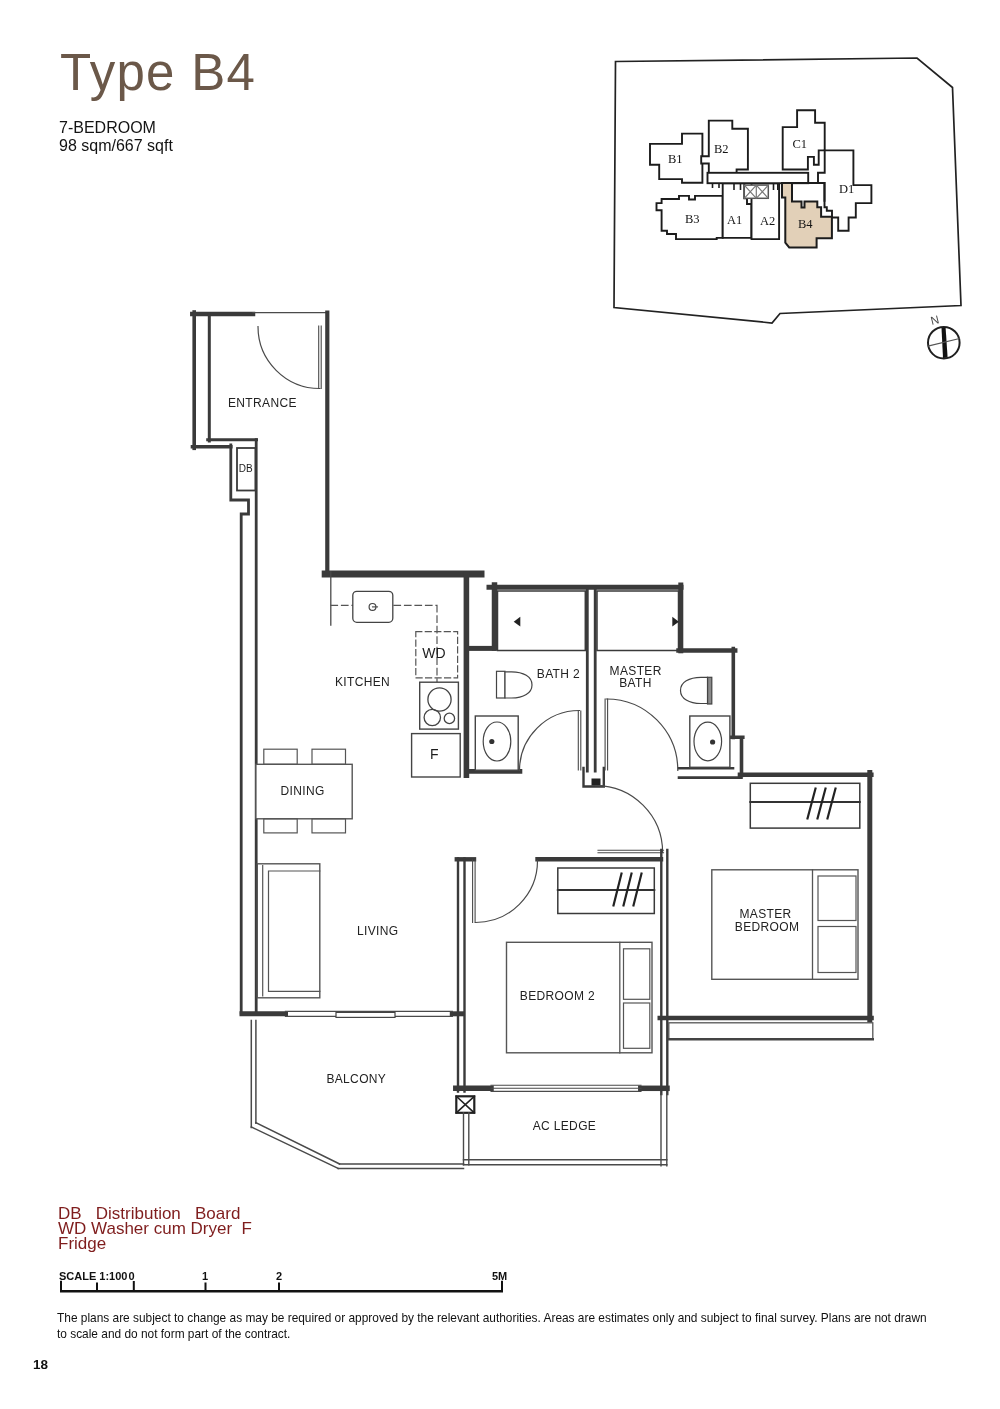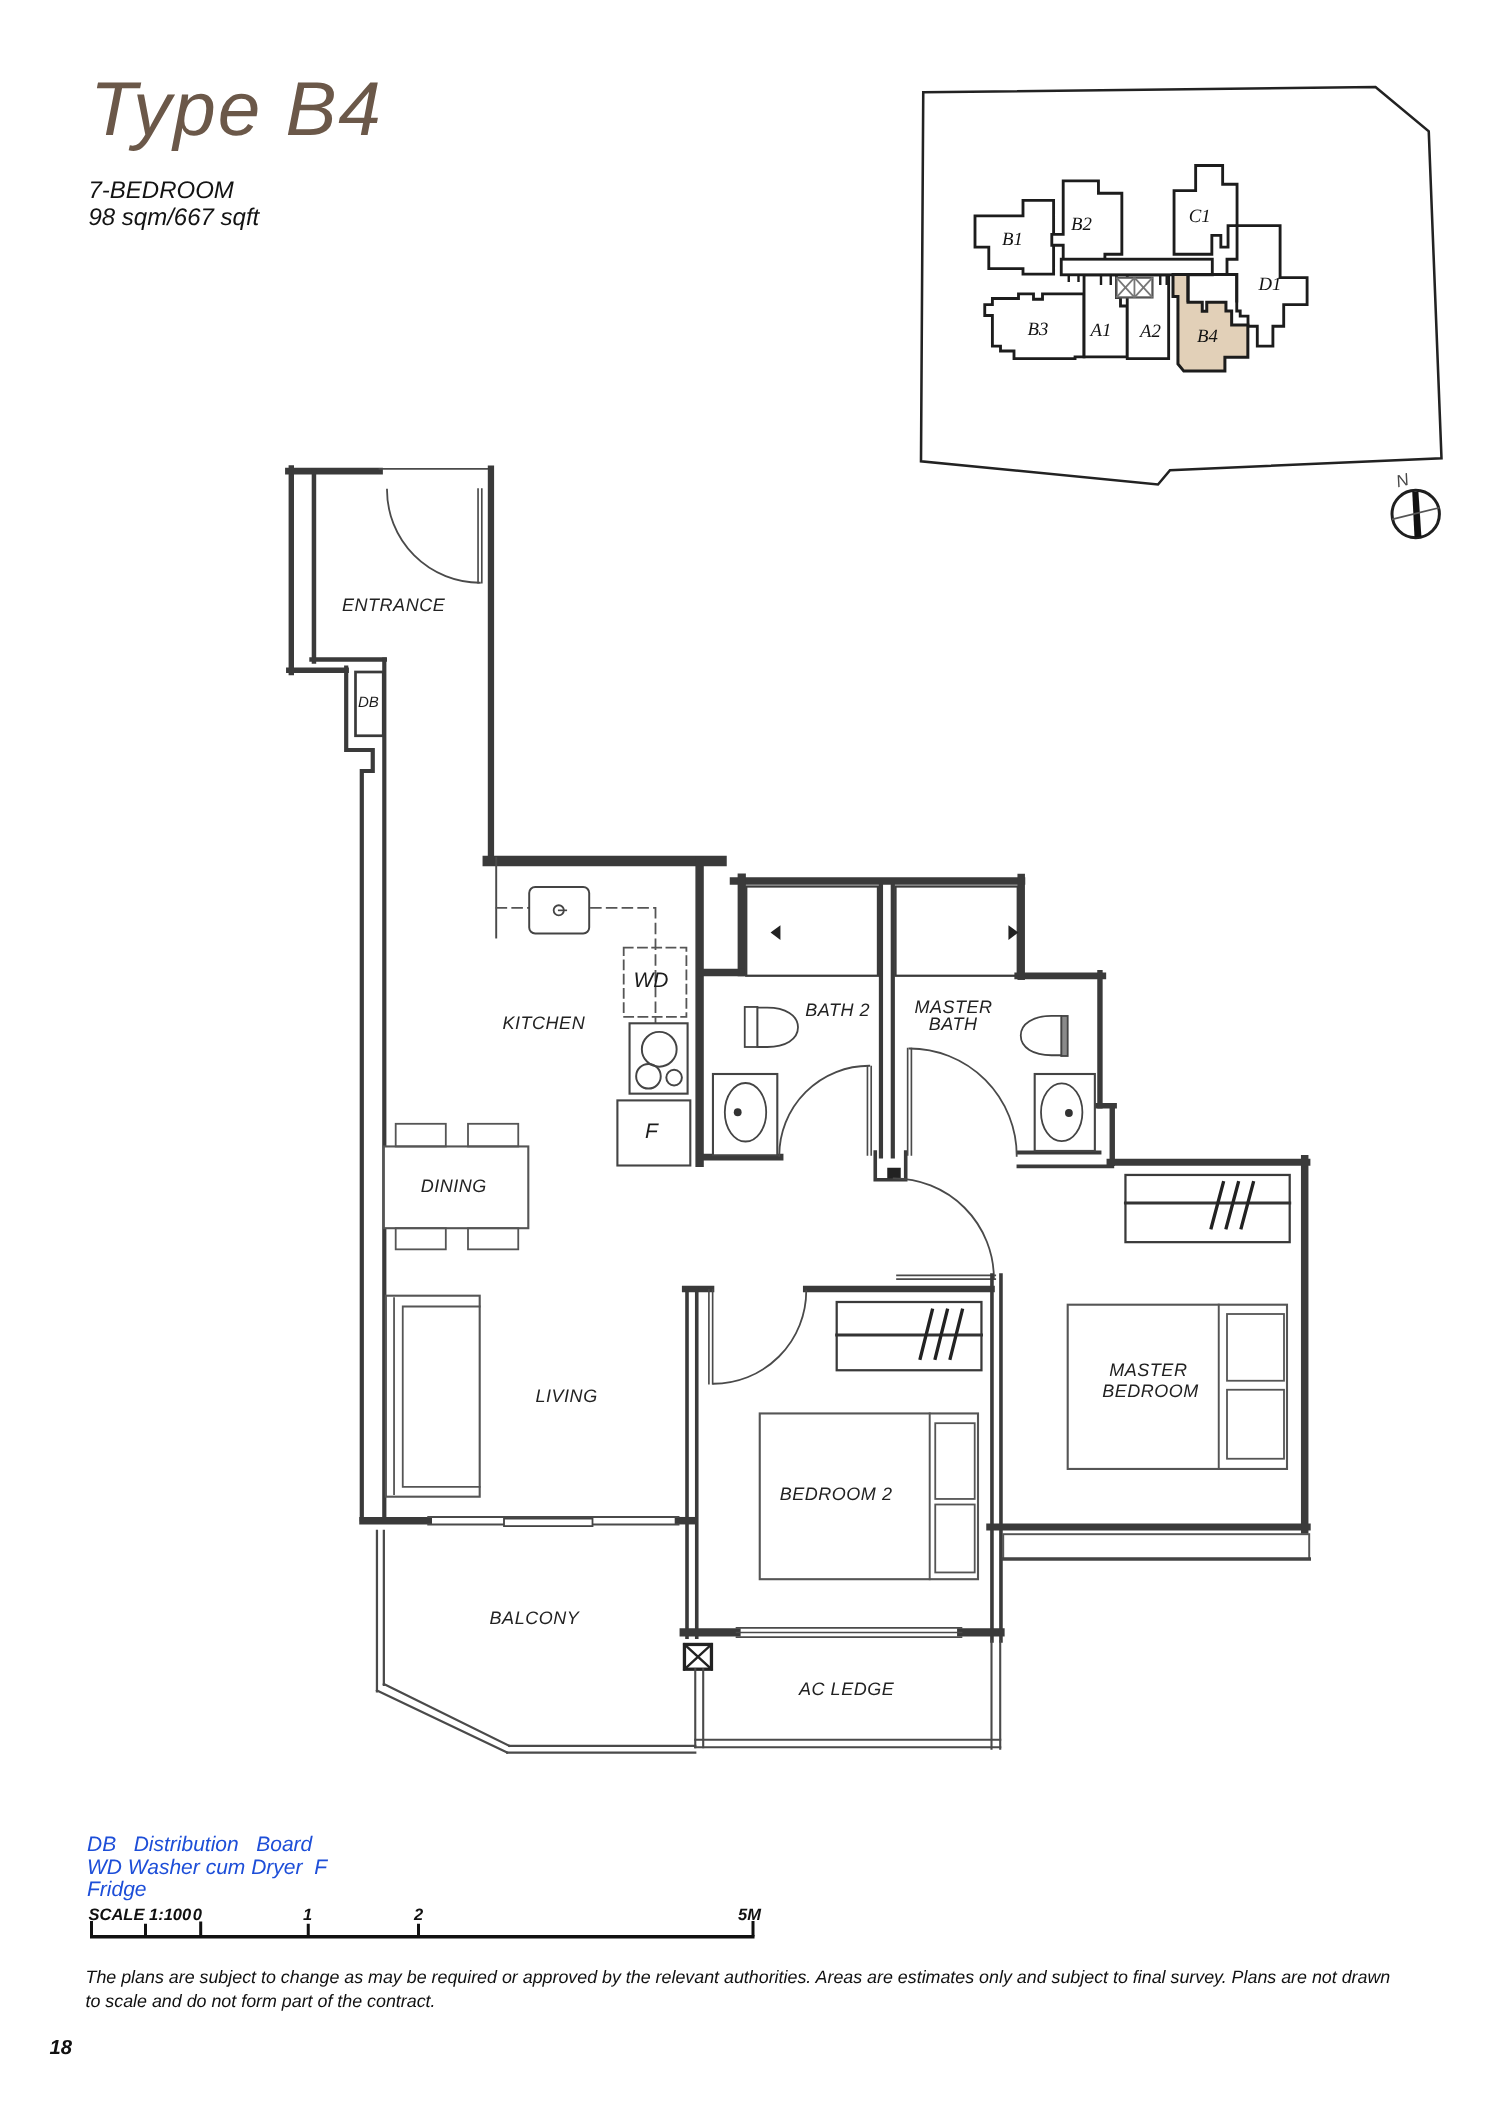--- a/index.html
+++ b/index.html
@@ -1,17 +1,17 @@
 <!DOCTYPE html>
 <html><head>
 <meta charset="utf-8">
 <style>
 html,body{margin:0;padding:0;background:#fff;}
 #page{position:relative;width:1000px;height:1409px;background:#fff;overflow:hidden;
-  font-family:"Liberation Sans",sans-serif;font-style:italic;}
+  font-family:"Liberation Sans",sans-serif;}
 .abs{position:absolute;}
 svg text{font-family:"Liberation Sans",sans-serif;}
 .rl{font-size:12px;letter-spacing:0.35px;fill:#222;}
 .kl{font-family:"Liberation Serif",serif;font-size:12.5px;fill:#141414;}
 </style>
 </head>
 <body>
 <div id="page">
 
 <div class="abs" style="left:60px;top:42.5px;font-size:51px;color:#6b5849;white-space:nowrap;letter-spacing:1.3px;">Type B4</div>
@@ -443,21 +443,21 @@
 <g>
           <path d="M60,1291.2 H503" stroke="#111" stroke-width="2.4"></path>
         </g>
 
 <g>
           <path d="M61,1280.7 V1291 M97,1282.5 V1291 M133.8,1281 V1291 M205.5,1282.5 V1291 M279,1282.5 V1291 M502,1280.7 V1291" stroke="#111" stroke-width="2"></path>
         </g>
 </g>
 </svg>
 
-<div class="abs" style="left:58px;top:1206px;font-size:14px;color:#1d4ed8;line-height:15px;margin-top:16px;">
+<div class="abs" style="left:58px;top:1206px;font-size:17px;color:#7f1d1d;line-height:15px;">
 DB&nbsp;&nbsp;&nbsp;Distribution&nbsp;&nbsp;&nbsp;Board<br>WD&nbsp;Washer&nbsp;cum&nbsp;Dryer&nbsp;&nbsp;F<br>Fridge
 </div>
 
 <div class="abs" style="left:57px;top:1311px;white-space:nowrap;font-size:11.9px;color:#111;line-height:15.6px;">The plans are subject to change as may be required or approved by the relevant authorities. Areas are estimates only and subject to final survey. Plans are not drawn<br>to scale and do not form part of the contract.</div>
 
 <div class="abs" style="left:33px;top:1357px;font-size:13.5px;font-weight:bold;color:#111;text-align:center;">18</div>
 
 </div>
 
 </body></html>

